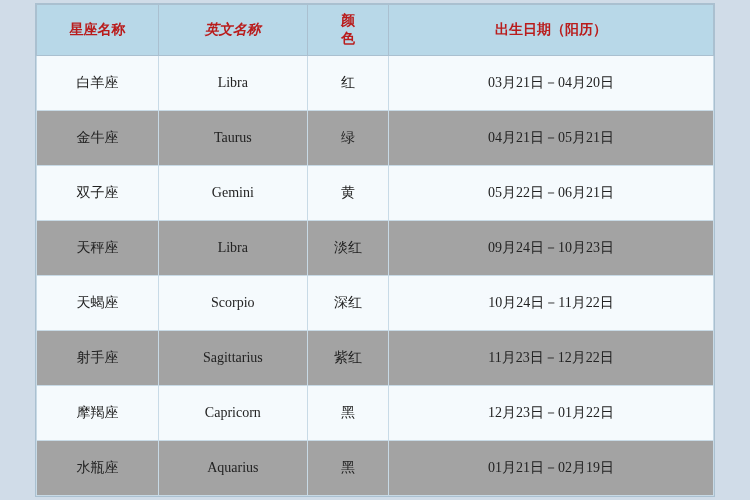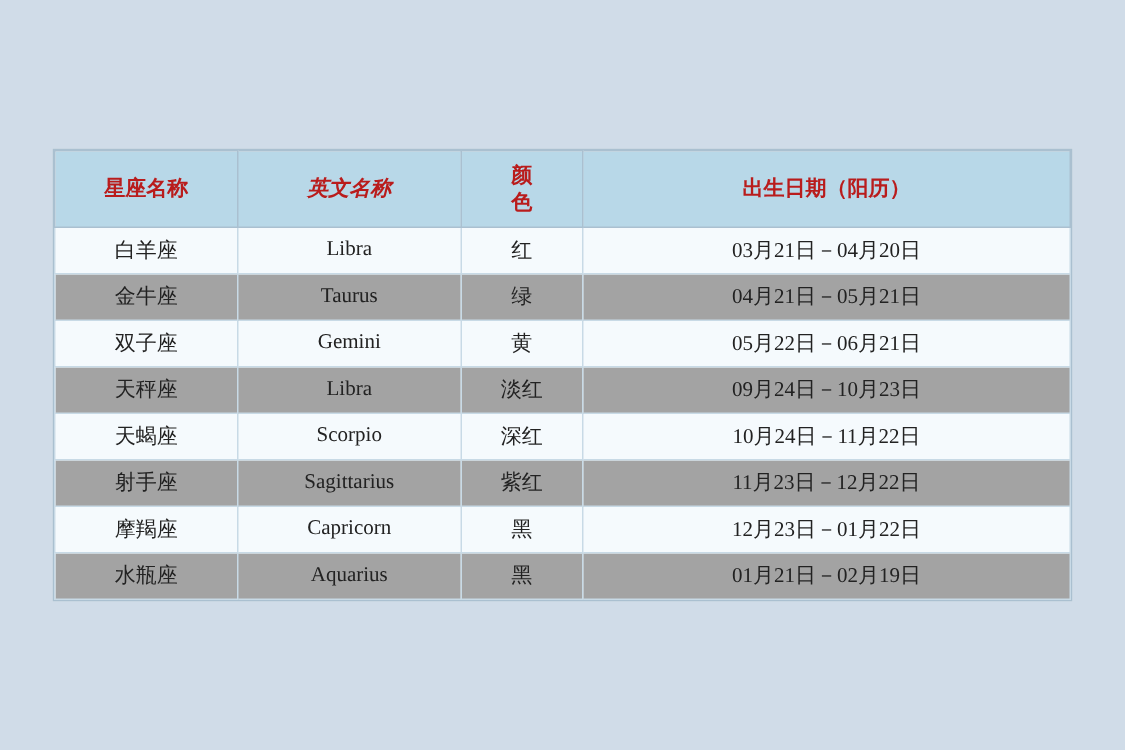--- a/index.html
+++ b/index.html
@@ -33,21 +33,21 @@
       font-size: 14px;
     }
     tbody tr {
       background-color: #a3a3a3;
     }
     tbody tr:nth-child(odd) {
       background-color: #f5fafd;
     }
     tbody td {
       border: 1px solid #c8dae6;
-      padding: 6px 10px;
+      padding: 18px 10px;
       text-align: center;
       color: #222;
       font-size: 14px;
     }
     .col-chinese { width: 18%; }
     .col-english { width: 22%; font-style: italic; }
     .col-color   { width: 12%; }
     .col-date    { width: 48%; }
   </style>
 </head>

